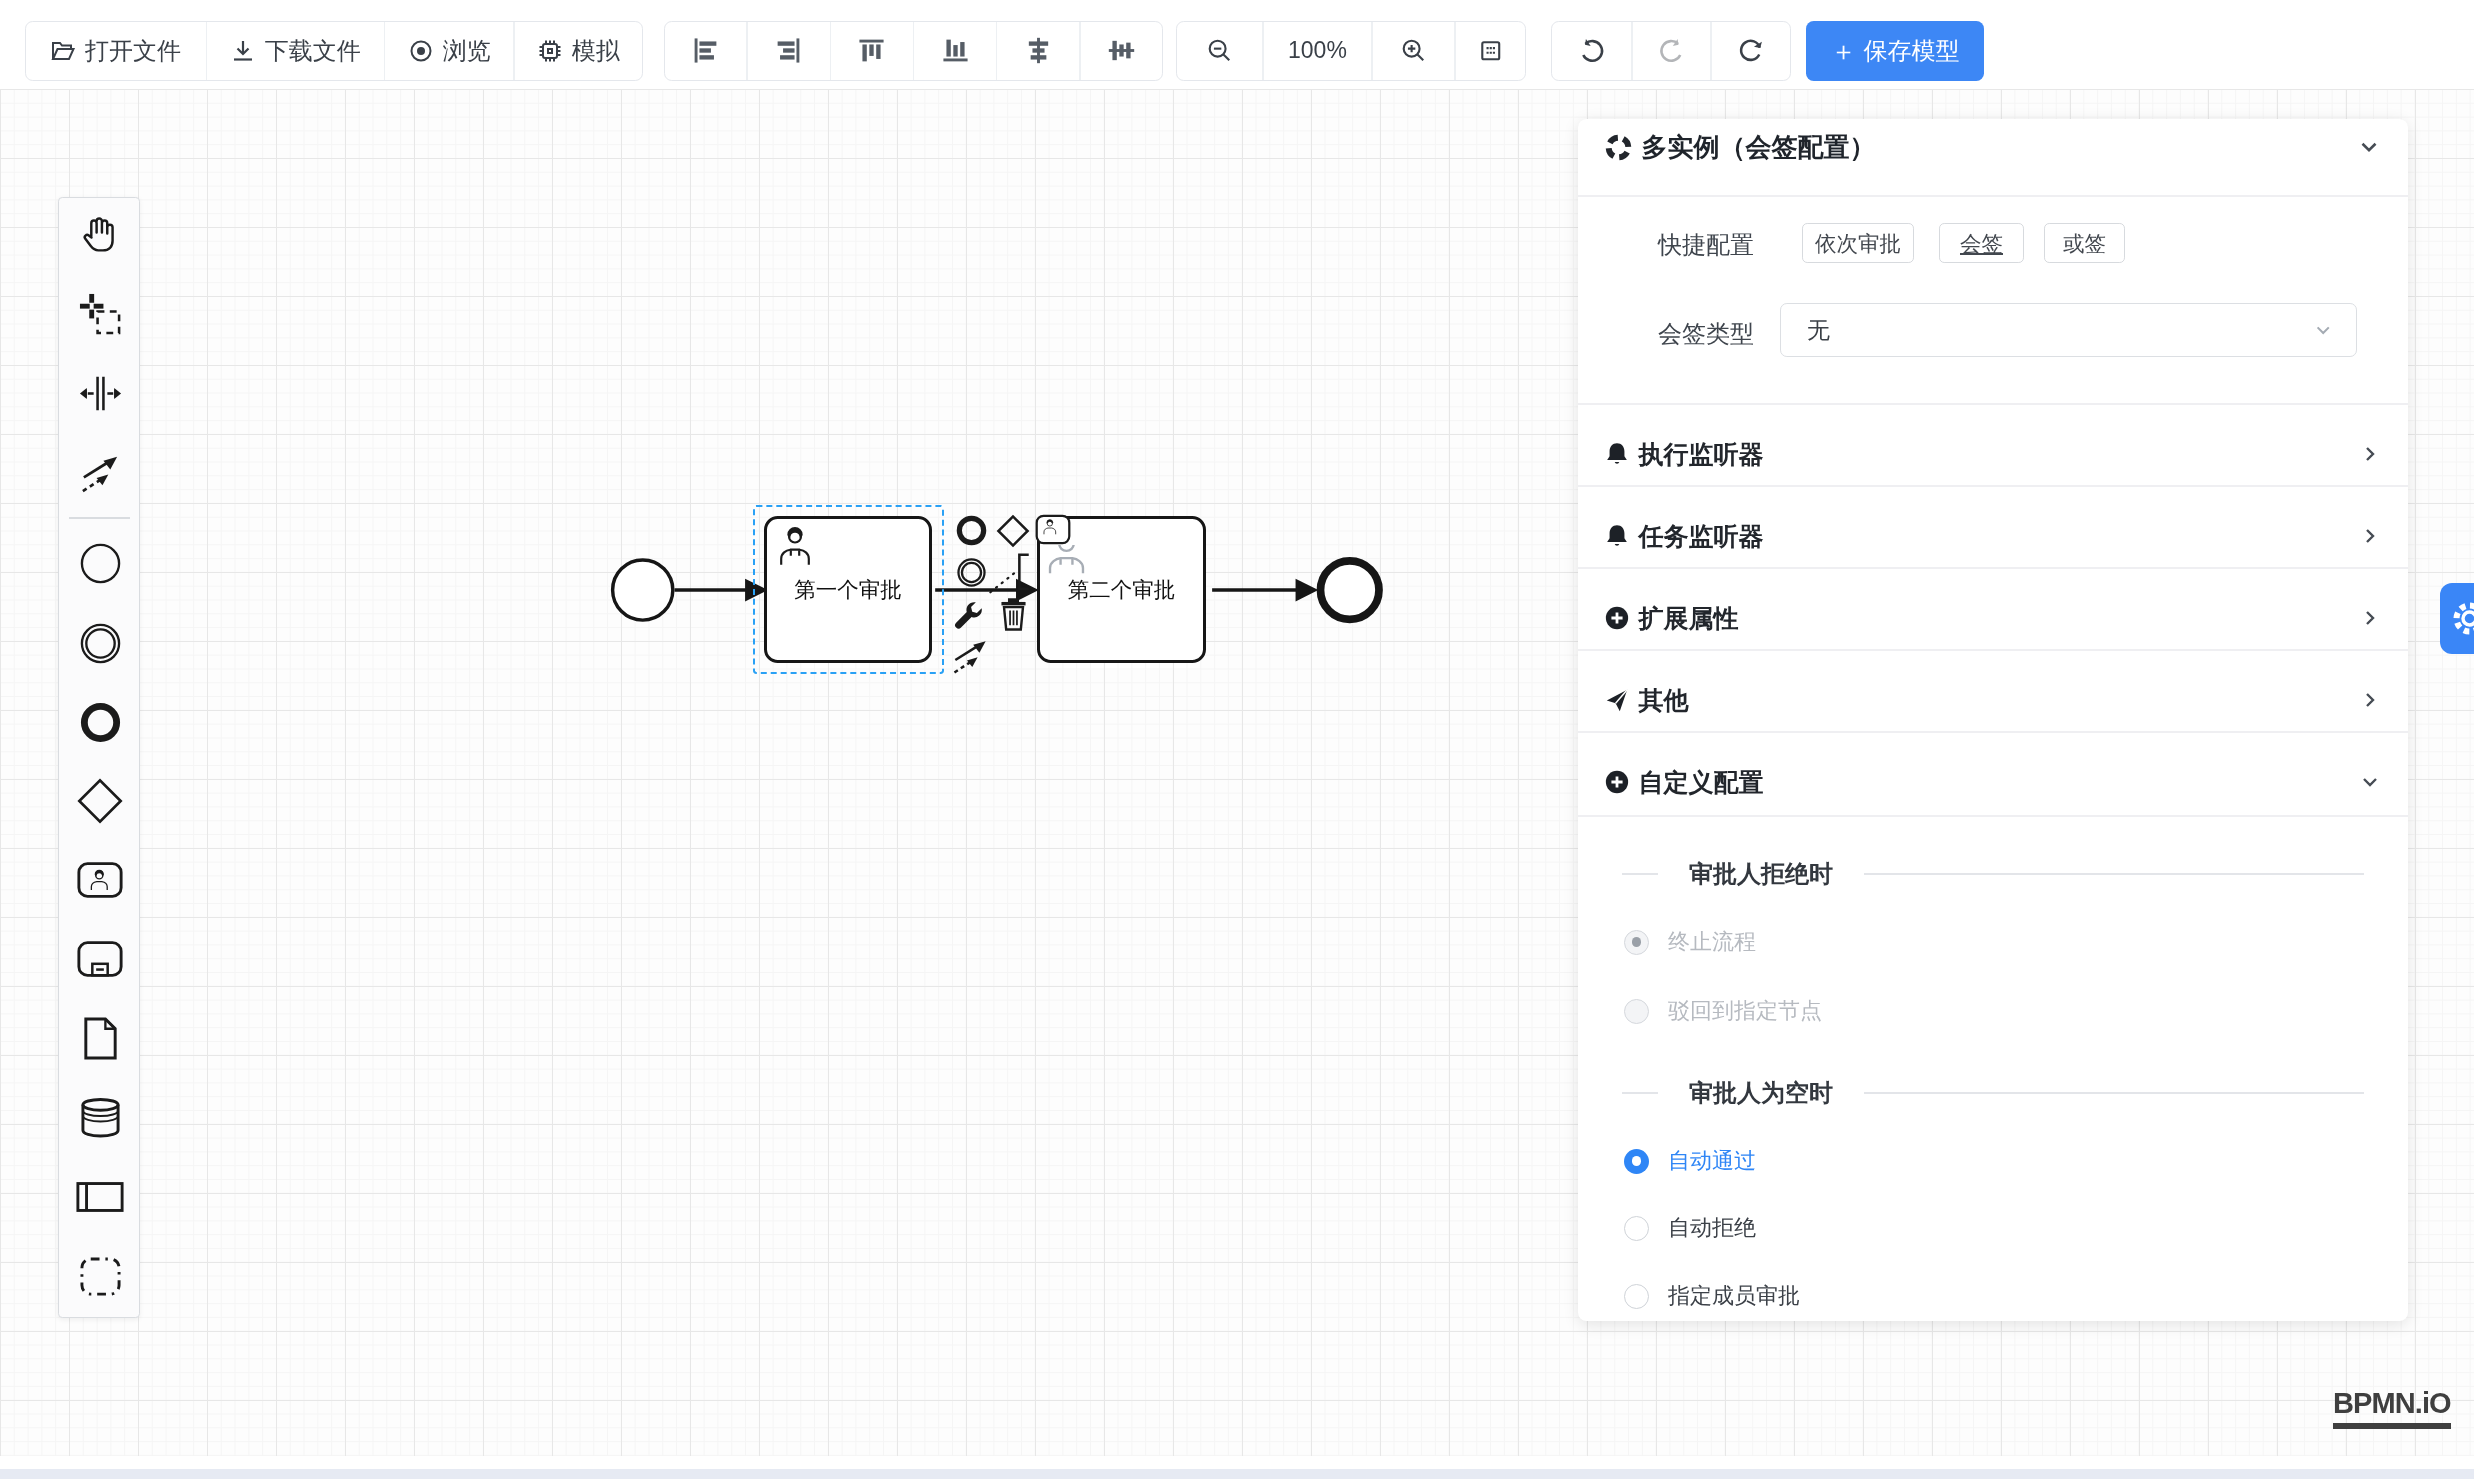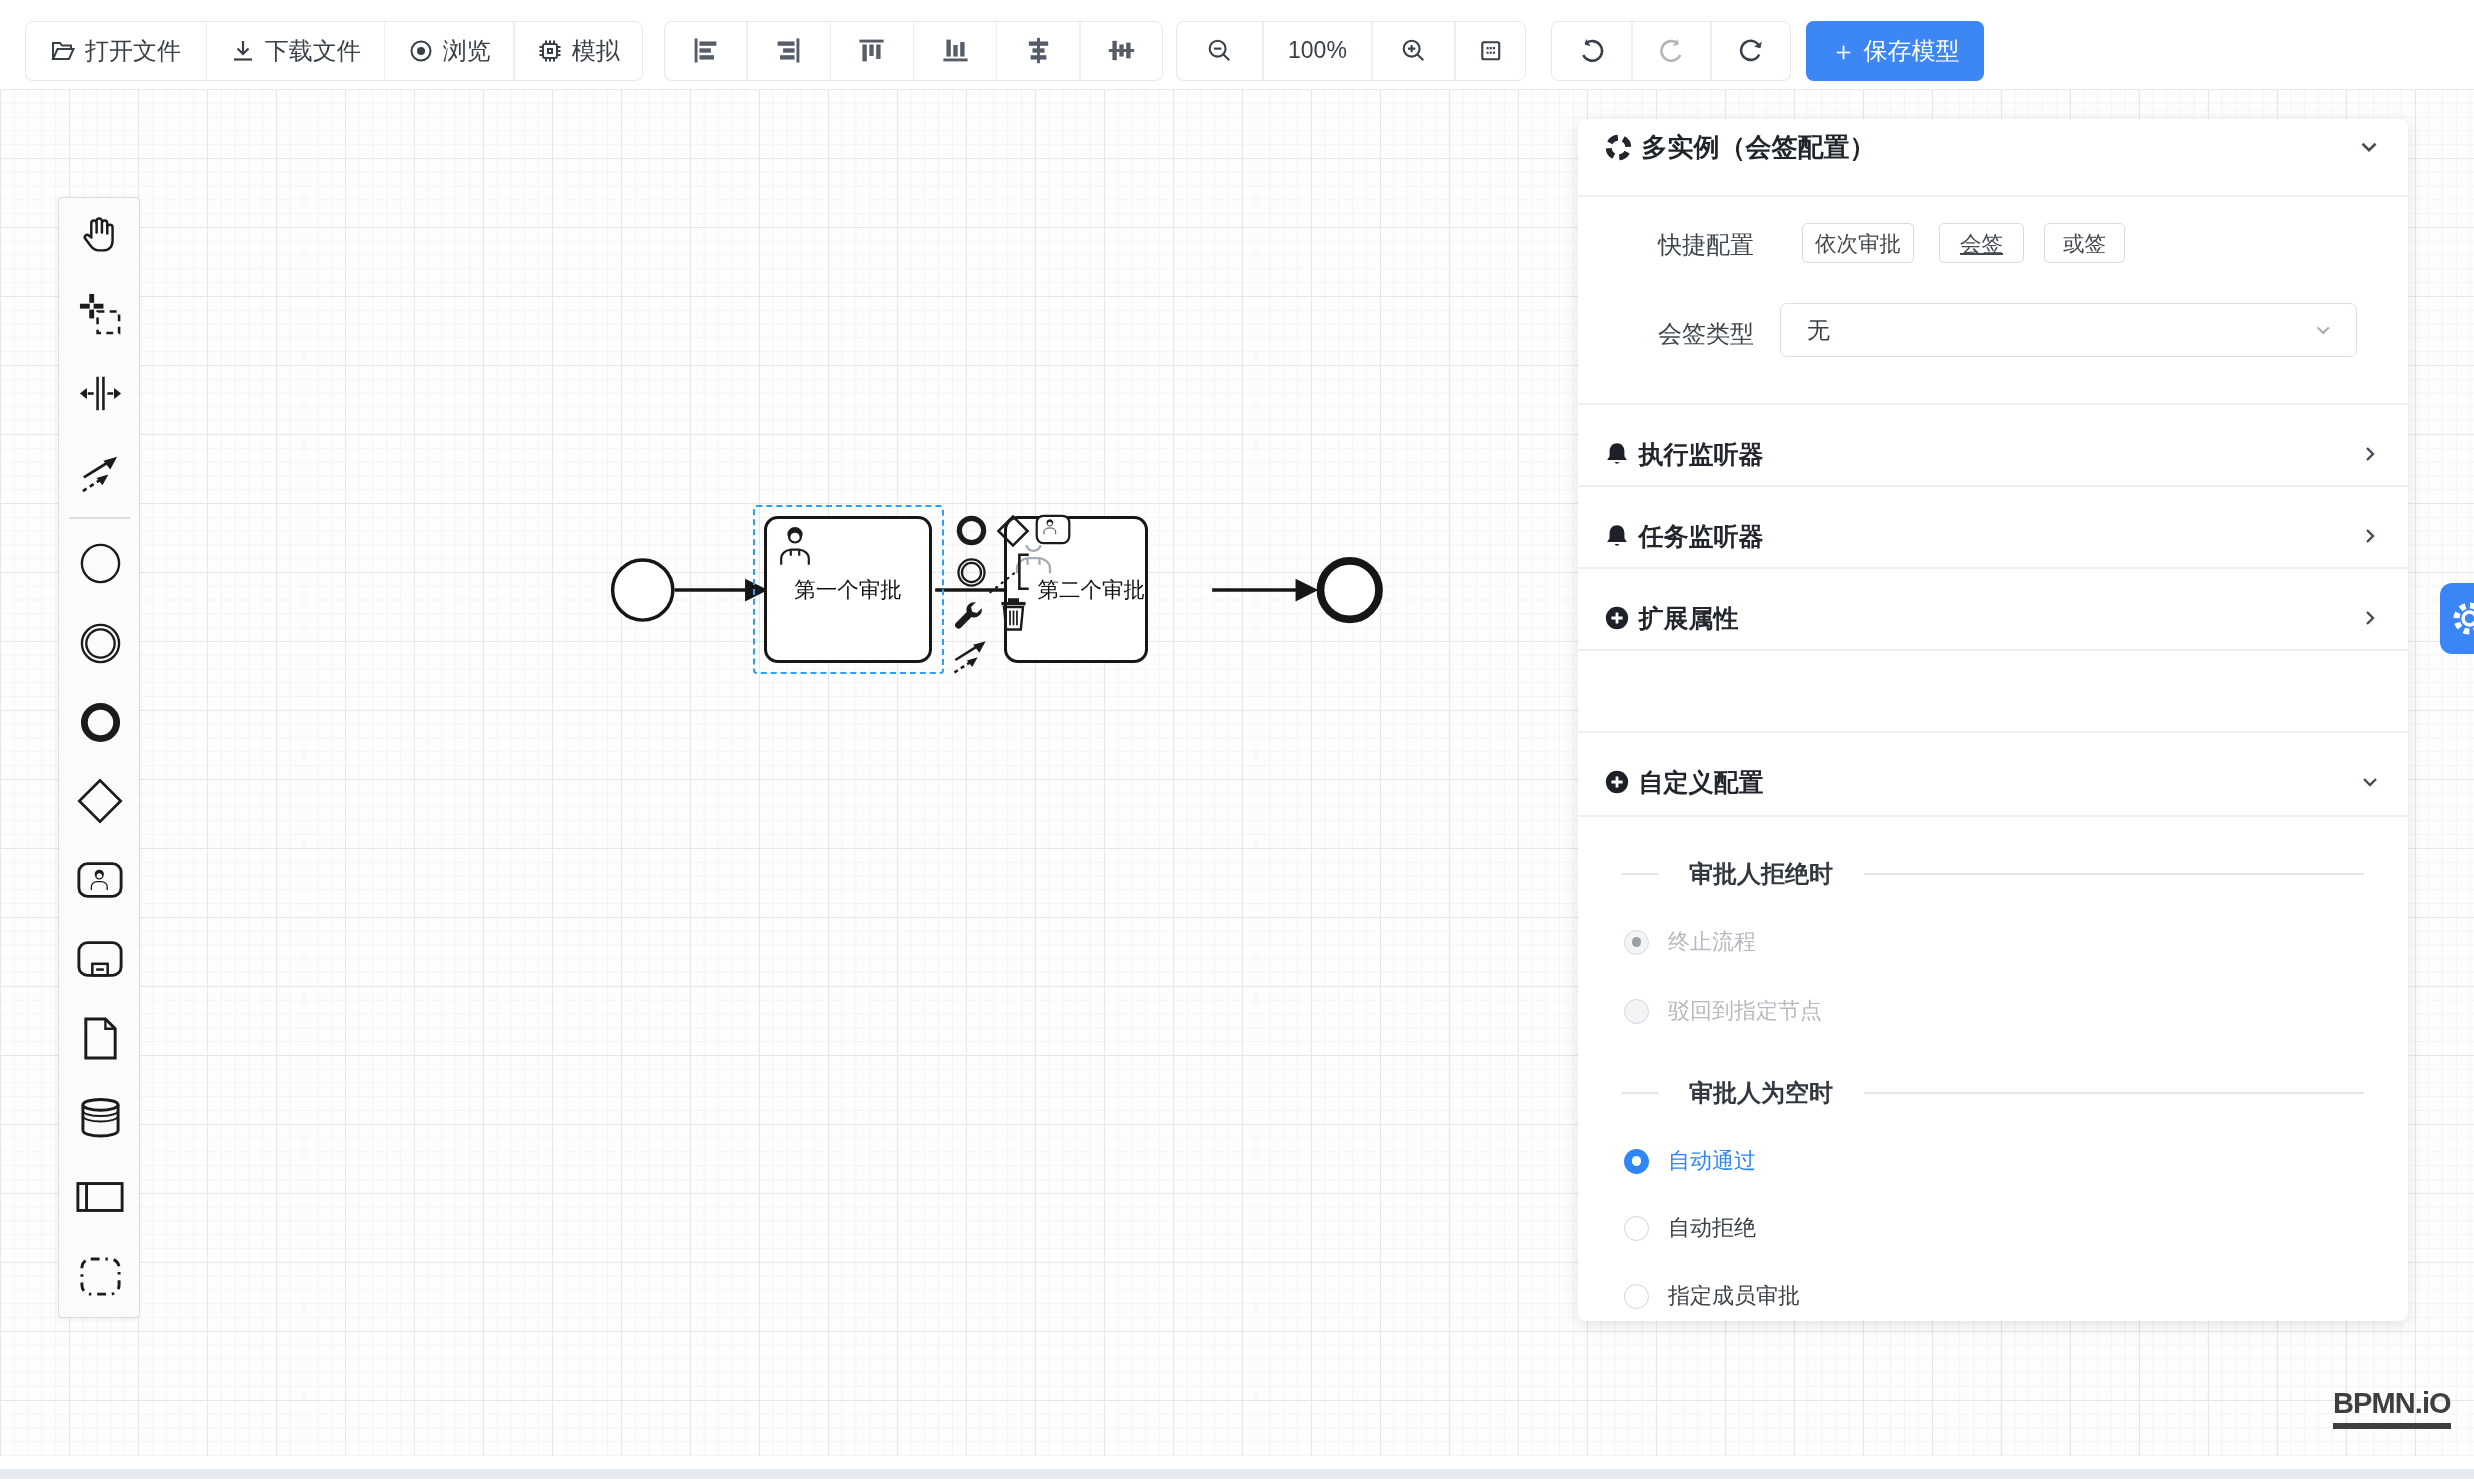--- a/index.html
+++ b/index.html
@@ -364,21 +364,21 @@
 <div class="abs task" style="left:764px;top:516px;width:168px;height:147px;">
   <svg class="abs" style="left:10.3px;top:6px;" width="36" height="41" viewBox="0 0 30 34" fill="none" stroke="#1b1b1b" stroke-width="1.8">
       <path d="M9.5 8 a5.5 5.5 0 0 1 11 0 l-.8 1.4 a4.8 4.8 0 0 0 -9.4 0 Z" fill="#1b1b1b"></path>
       <circle cx="15" cy="9.5" r="5"></circle>
       <path d="M3.5 33 v-5 c0-4.5 4-7 7.5-7.5 h8 c3.5 .5 7.5 3 7.5 7.5 v5"></path>
       <path d="M11.5 21 v4.5 M18.5 21 v4.5"></path>
     </svg>
   <span>第一个审批</span>
 </div>
 
-<div class="abs task" style="left:1004px;top:516px;width:144px;height:147px;justify-content:flex-end;">
+<div class="abs task" style="left:1037px;top:516px;width:169px;height:147px;">
   <svg class="abs" style="left:6px;top:26px;" width="41" height="29" viewBox="0 0 30 22" fill="none" stroke="#a7adb5" stroke-width="1.8">
       <circle cx="15" cy="-1" r="5.5"></circle>
       <path d="M2.5 21.5 v-4 c0-4.5 4.5-7 8-7.5 h9 c3.5 .5 8 3 8 7.5 v4"></path>
       <path d="M10.5 10.5 v4.5 M19.5 10.5 v4.5"></path>
     </svg>
   <span>第二个审批</span>
 </div>
 
 <svg class="abs ctx" style="left:955px;top:514px;" width="33" height="33" viewBox="0 0 38 38" fill="none" stroke="#1b1b1b" stroke-width="6">
     <circle cx="19" cy="19" r="14"></circle>
@@ -481,20 +481,30 @@
         <circle cx="14" cy="14" r="12" fill="#1d2127"></circle>
         <path d="M8 14 h12 M14 8 v12" stroke="#fff" stroke-width="3"></path>
       </svg>
     <span class="sect-label">扩展属性</span>
     <svg width="24" height="24" viewBox="0 0 24 24" fill="none" stroke="#464c54" stroke-width="2.4">
         <polyline points="9,6 15,12 9,18"></polyline>
       </svg>
   </div>
   <div class="panel-divider" style="top:530px"></div>
 
+  <div class="sect-row" style="top:530px">
+    <svg width="26" height="26" viewBox="0 0 28 28" fill="#1d2127">
+        <path d="M3 14.5 L25 3 L17 26 L12.5 17.5 Z"></path>
+        <path d="M12.5 17.5 L25 3" stroke="#fff" stroke-width="1.6"></path>
+      </svg>
+    <span class="sect-label">其他</span>
+    <svg width="24" height="24" viewBox="0 0 24 24" fill="none" stroke="#464c54" stroke-width="2.4">
+        <polyline points="9,6 15,12 9,18"></polyline>
+      </svg>
+  </div>
   <div class="panel-divider" style="top:612px"></div>
 
   <div class="sect-row" style="top:612px">
     <svg width="26" height="26" viewBox="0 0 28 28">
         <circle cx="14" cy="14" r="12" fill="#1d2127"></circle>
         <path d="M8 14 h12 M14 8 v12" stroke="#fff" stroke-width="3"></path>
       </svg>
     <span class="sect-label">自定义配置</span>
     <svg width="24" height="24" viewBox="0 0 24 24" fill="none" stroke="#464c54" stroke-width="2.4">
         <polyline points="6,9 12,15 18,9"></polyline>

